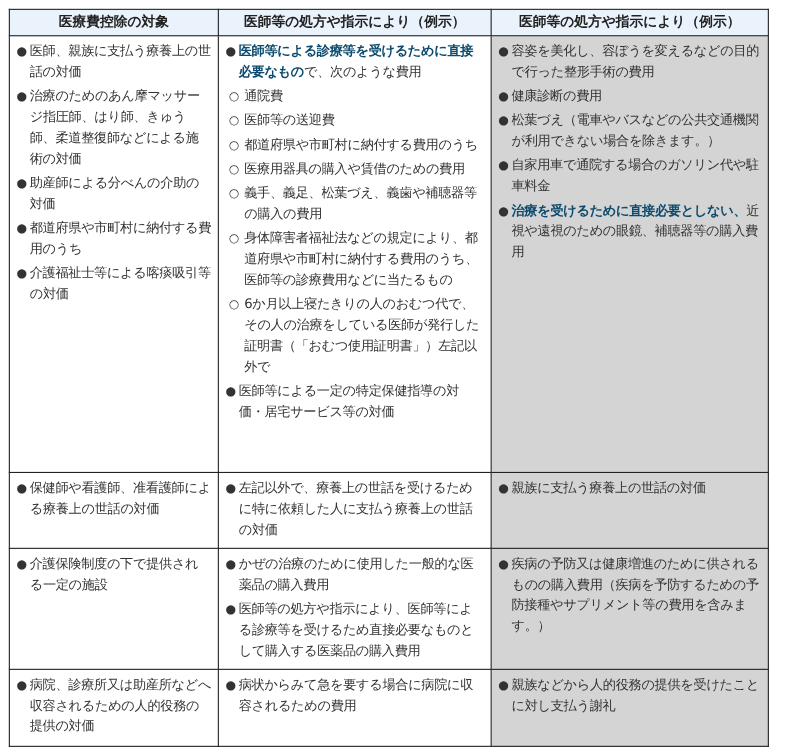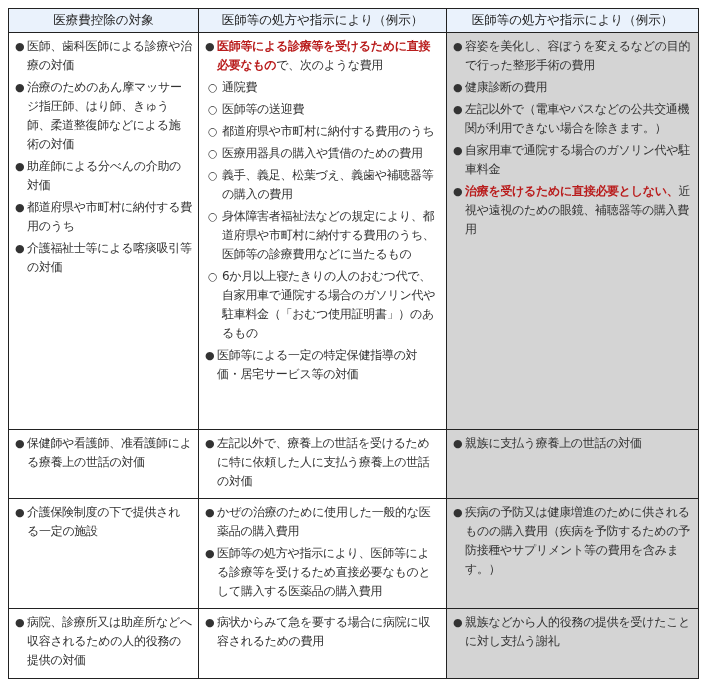--- a/index.html
+++ b/index.html
@@ -1,29 +1,29 @@
 <!DOCTYPE html>
 <html><head>
 <meta charset="utf-8">
 <style>
   html, body { margin: 0; padding: 0; background: #ffffff; }
   body { width: 714px; height: 679px; position: relative; overflow: hidden;
          font-family: "DejaVu Sans", "Liberation Sans", sans-serif; color: #333333; }
   table.main { position: absolute; left: 8px; top: 8px; width: 690px; border-collapse: collapse;
                table-layout: fixed; }
   table.main td, table.main th { border: 1px solid #222222; vertical-align: top; padding: 0; }
-  th { background: #eaf2fc; font-weight: normal; font-size: 12.5px; height: 23px; text-align: center;
+  th { background: #eaf2fc; font-weight: bold; font-size: 12.5px; height: 23px; text-align: center;
        vertical-align: middle !important; color: #222; }
   td.gray { background: #d4d4d4; }
   ul { list-style: none; margin: 0; padding: 4px 6px 4px 6px; }
   li { font-size: 12px; line-height: 19px; position: relative; padding-left: 12px; margin-bottom: 3px; letter-spacing: -0.3px; }
   li .mk { position: absolute; left: 0; top: 0; font-size: 11px; }
   li.sub { padding-left: 17px; }
   li.sub .mk { left: 3px; }
-  b { font-weight: bold; color: #b91c1c; }
+  b { font-weight: bold; color: #0c4a6e; }
   col.c1 { width: 190px; } col.c2 { width: 248px; } col.c3 { width: 252px; }
   tr.r1 { height: 397px; } tr.r2 { height: 62px; } tr.r3 { height: 110px; } tr.r4 { height: 70px; }
 </style>
 </head>
 <body>
 
 <table class="main">
   <colgroup>
       <col class="c1">
       <col class="c2">
@@ -32,45 +32,45 @@
   <tbody>
       <tr>
     <th>医療費控除の対象</th>
     <th>医師等の処方や指示により（例示）</th>
     <th>医師等の処方や指示により（例示）</th>
   </tr>
 
   <tr class="r1">
     <td>
       <ul>
-        <li><span class="mk">●</span><span>医師、歯科医師による診療や治療の対価</span></li>
+        <li><span class="mk">●</span><span>医師、親族に支払う療養上の世話の対価</span></li>
         <li><span class="mk">●</span><span>治療のためのあん摩マッサージ指圧師、はり師、きゅう師、柔道整復師などによる施術の対価</span></li>
         <li><span class="mk">●</span><span>助産師による分べんの介助の対価</span></li>
         <li><span class="mk">●</span><span>都道府県や市町村に納付する費用のうち</span></li>
         <li><span class="mk">●</span><span>介護福祉士等による喀痰吸引等の対価</span></li>
       </ul>
     </td>
     <td>
       <ul>
         <li><span class="mk">●</span><b>医師等による診療等を受けるために直接必要なもの</b><span>で、次のような費用</span></li>
         <li class="sub"><span class="mk">○</span><span>通院費</span></li>
         <li class="sub"><span class="mk">○</span><span>医師等の送迎費</span></li>
         <li class="sub"><span class="mk">○</span><span>都道府県や市町村に納付する費用のうち</span></li>
         <li class="sub"><span class="mk">○</span><span>医療用器具の購入や賃借のための費用</span></li>
         <li class="sub"><span class="mk">○</span><span>義手、義足、松葉づえ、義歯や補聴器等の購入の費用</span></li>
         <li class="sub"><span class="mk">○</span><span>身体障害者福祉法などの規定により、都道府県や市町村に納付する費用のうち、医師等の診療費用などに当たるもの</span></li>
-        <li class="sub"><span class="mk">○</span><span>6か月以上寝たきりの人のおむつ代で、自家用車で通院する場合のガソリン代や駐車料金（「おむつ使用証明書」）のあるもの</span></li>
+        <li class="sub"><span class="mk">○</span><span>6か月以上寝たきりの人のおむつ代で、その人の治療をしている医師が発行した証明書（「おむつ使用証明書」）左記以外で</span></li>
         <li><span class="mk">●</span><span>医師等による一定の特定保健指導の対価・居宅サービス等の対価</span></li>
       </ul>
     </td>
     <td class="gray">
       <ul>
         <li><span class="mk">●</span><span>容姿を美化し、容ぼうを変えるなどの目的で行った整形手術の費用</span></li>
         <li><span class="mk">●</span><span>健康診断の費用</span></li>
-        <li><span class="mk">●</span><span>左記以外で（電車やバスなどの公共交通機関が利用できない場合を除きます。）</span></li>
+        <li><span class="mk">●</span><span>松葉づえ（電車やバスなどの公共交通機関が利用できない場合を除きます。）</span></li>
         <li><span class="mk">●</span><span>自家用車で通院する場合のガソリン代や駐車料金</span></li>
         <li><span class="mk">●</span><b>治療を受けるために直接必要としない、</b><span>近視や遠視のための眼鏡、補聴器等の購入費用</span></li>
       </ul>
     </td>
   </tr>
 
   <tr class="r2">
     <td>
           <ul>
       <li><span class="mk">●</span><span>保健師や看護師、准看護師による療養上の世話の対価</span></li>

